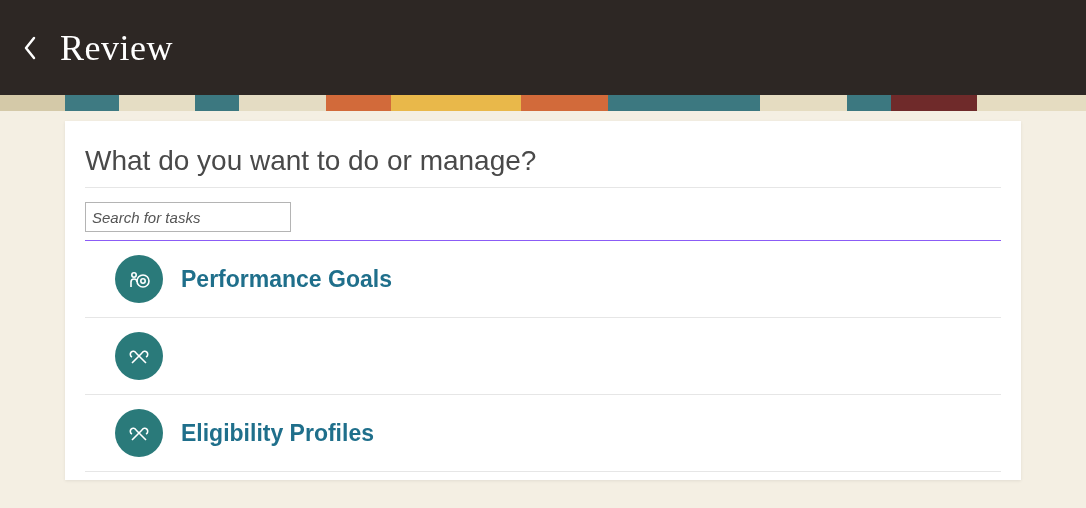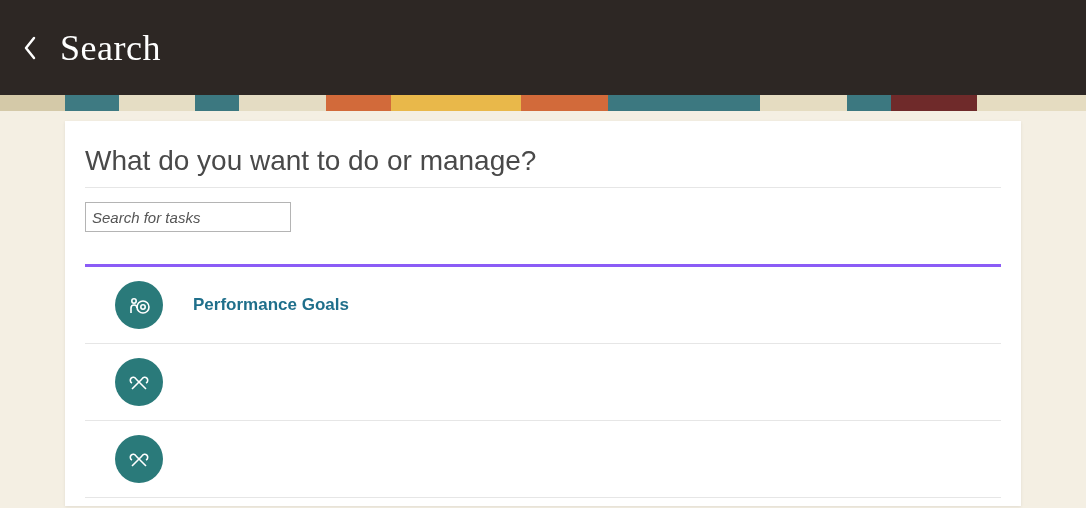--- a/index.html
+++ b/index.html
@@ -57,21 +57,21 @@
     width:956px; margin:0 auto; background:#ffffff;
     box-shadow:0 1px 3px rgba(0,0,0,.08);
     padding:24px 20px 8px 20px;
   }
 
   .card h1 {
     font-size:28px; font-weight:300; color:#494949;
     padding-bottom:10px; border-bottom:1px solid #e6e6e6;
   }
 
-  .search-row { padding:14px 0 32px; border-bottom:3px solid #8b5cf6; }
+  .search-row { padding:14px 0 8px; border-bottom:1px solid #8b5cf6; }
   .search-box {
     width:206px; height:30px; border:1px solid #b4b4b4; background:#ffffff;
     display:flex; align-items:center; padding:0 6px;
   }
   .search-input {
     flex:1; border:none; outline:none; font-size:15px; font-style:italic; color:#555;
     background:transparent;
   }
   .search-input::placeholder { color:#555; font-style:italic; }
   .search-icon { width:16px; height:16px; color:#888; }
@@ -80,33 +80,33 @@
   .task-item {
     display:flex; align-items:center; height:77px; border-bottom:1px solid #e6e6e6;
     padding-left:30px; cursor:pointer;
   }
   .task-icon {
     width:48px; height:48px; border-radius:50%; background:#2a7a7a;
     display:flex; align-items:center; justify-content:center; flex-shrink:0;
   }
   .task-icon svg { width:26px; height:26px; stroke:#ffffff; fill:none; stroke-width:1.6; }
   .task-label {
-    margin-left:30px; font-size:17px; color:#1f6f8b; font-weight:600;
+    margin-left:18px; font-size:23px; color:#1f6f8b; font-weight:600;
   }
 </style>
 </head>
 <body>
 
 <div class="header">
   <div class="back-btn">
     <svg viewBox="0 0 18 28">
       <polyline points="13,4 5,14 13,24" stroke-linecap="round" stroke-linejoin="round"></polyline>
     </svg>
   </div>
-  <div class="page-title">Search</div>
+  <div class="page-title">Review</div>
 </div>
 
 <div class="banner-strip"></div>
 
 <div class="body-bg">
   <div class="card">
 
     <h1>What do you want to do or manage?</h1>
 
     <div class="search-row">
@@ -142,17 +142,18 @@
         </div>
       </div>
 
       <div class="task-item">
         <div class="task-icon">
           <svg viewBox="0 0 26 26">
             <path d="M6 20 L16 10 M16 10 a3 3 0 1 1 4 4"></path>
             <path d="M20 20 L10 10 M10 10 a3 3 0 1 0 -4 4"></path>
           </svg>
         </div>
+        <span class="task-label">Eligibility Profiles</span>
       </div>
 
     </div>
   </div>
 </div>
 
 </body></html>

